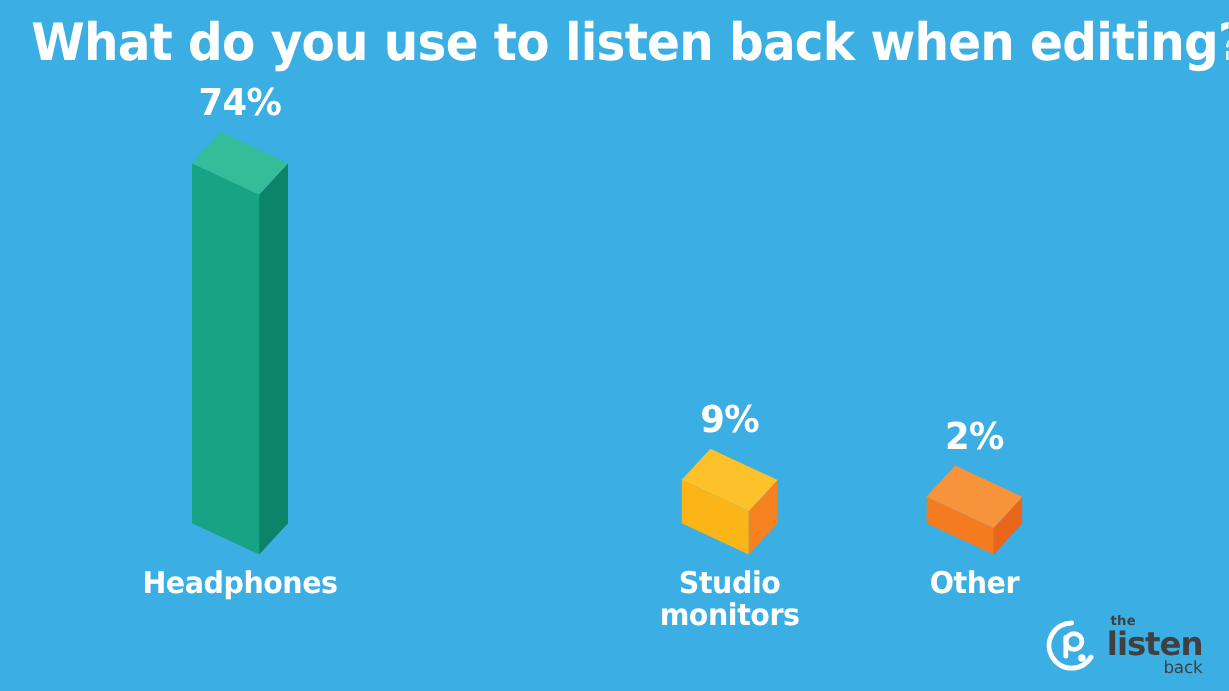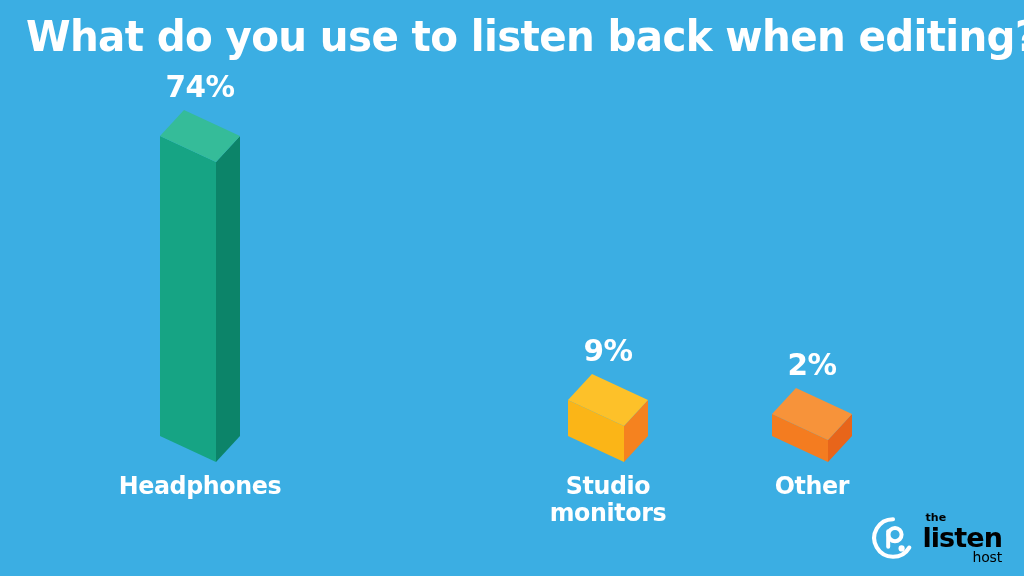--- a/index.html
+++ b/index.html
@@ -97,21 +97,21 @@
     bottom: 14px;
     display: flex;
     align-items: center;
     gap: 7px;
     height: 48px;
   }
   #logo-mark { display: block; }
   #logo-words {
     position: relative;
     display: block;
-    color: #000000;
+    color: #404040;
     line-height: 1;
   }
   .logo-the {
     display: block;
     font-family: "DejaVu Sans", sans-serif;
     font-size: 11px;
     font-weight: bold;
     letter-spacing: 0.2px;
     margin-left: 3px;
     margin-bottom: 1px;
@@ -185,17 +185,17 @@
 
       <rect x="15.2" y="13.2" width="4.0" height="19.6" rx="2.0" fill="#FFFFFF"></rect>
 
       <circle cx="24.0" cy="18.6" r="6.6" fill="none" stroke="#FFFFFF" stroke-width="4.0"></circle>
 
       <circle cx="30.6" cy="32.4" r="3.1" fill="#FFFFFF"></circle>
     </svg>
     <span id="logo-words">
       <span class="logo-the">the</span>
       <span class="logo-main">listen</span>
-      <span class="logo-sub">host</span>
+      <span class="logo-sub">back</span>
     </span>
   </div>
 
 </div>
 
 </body></html>

